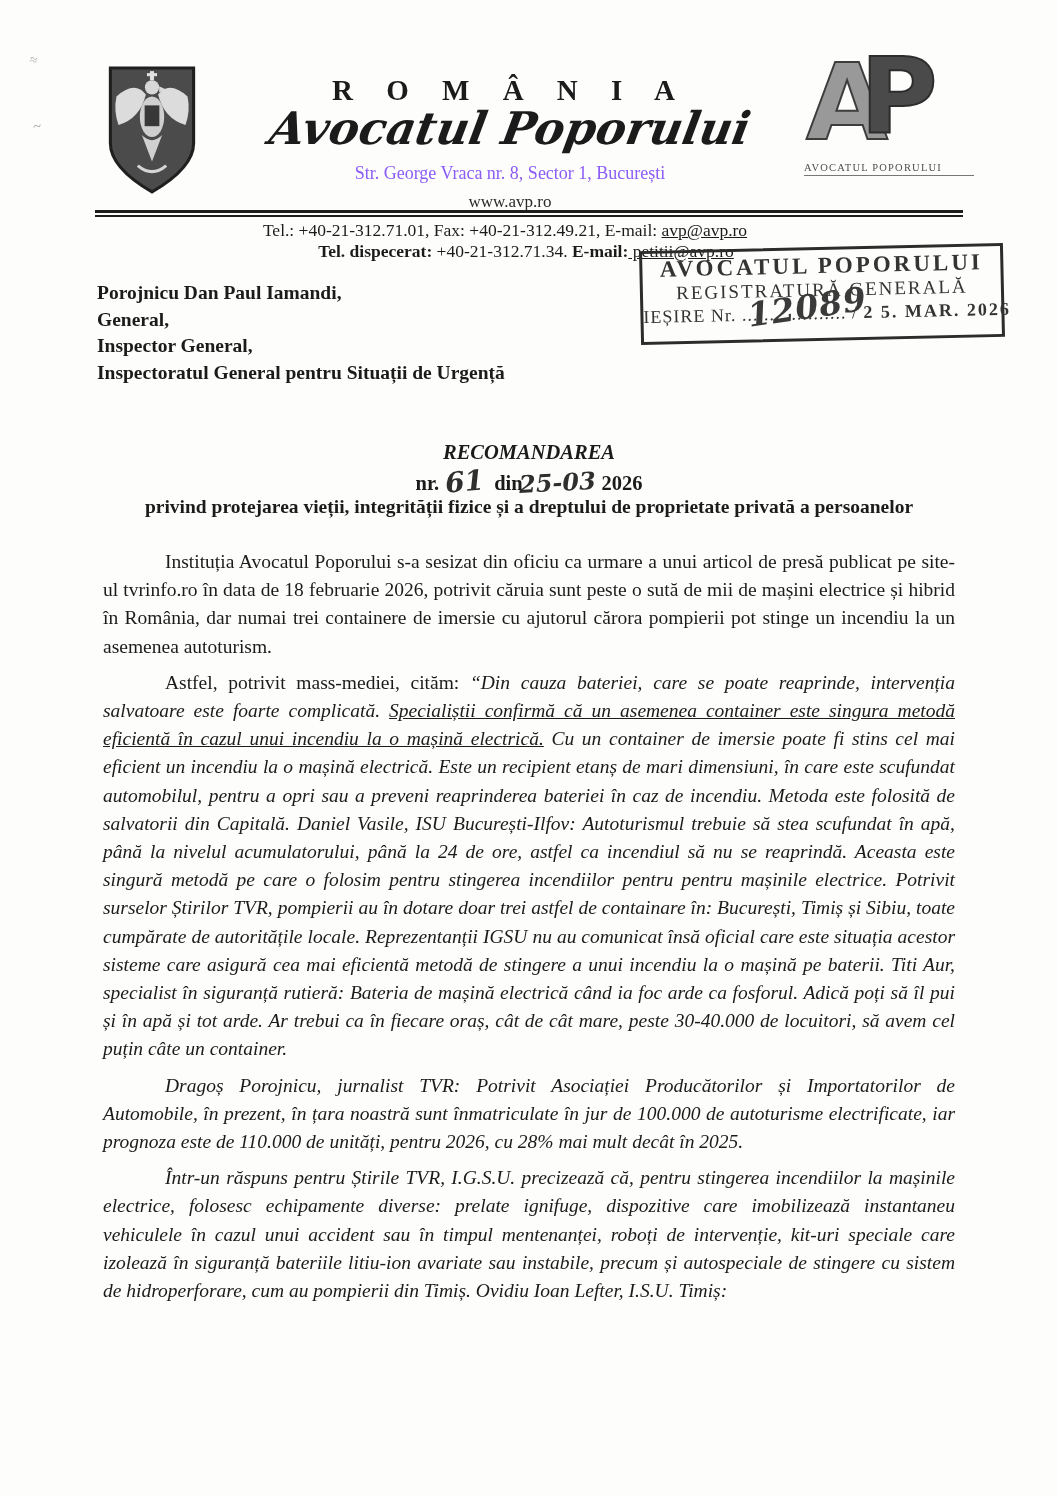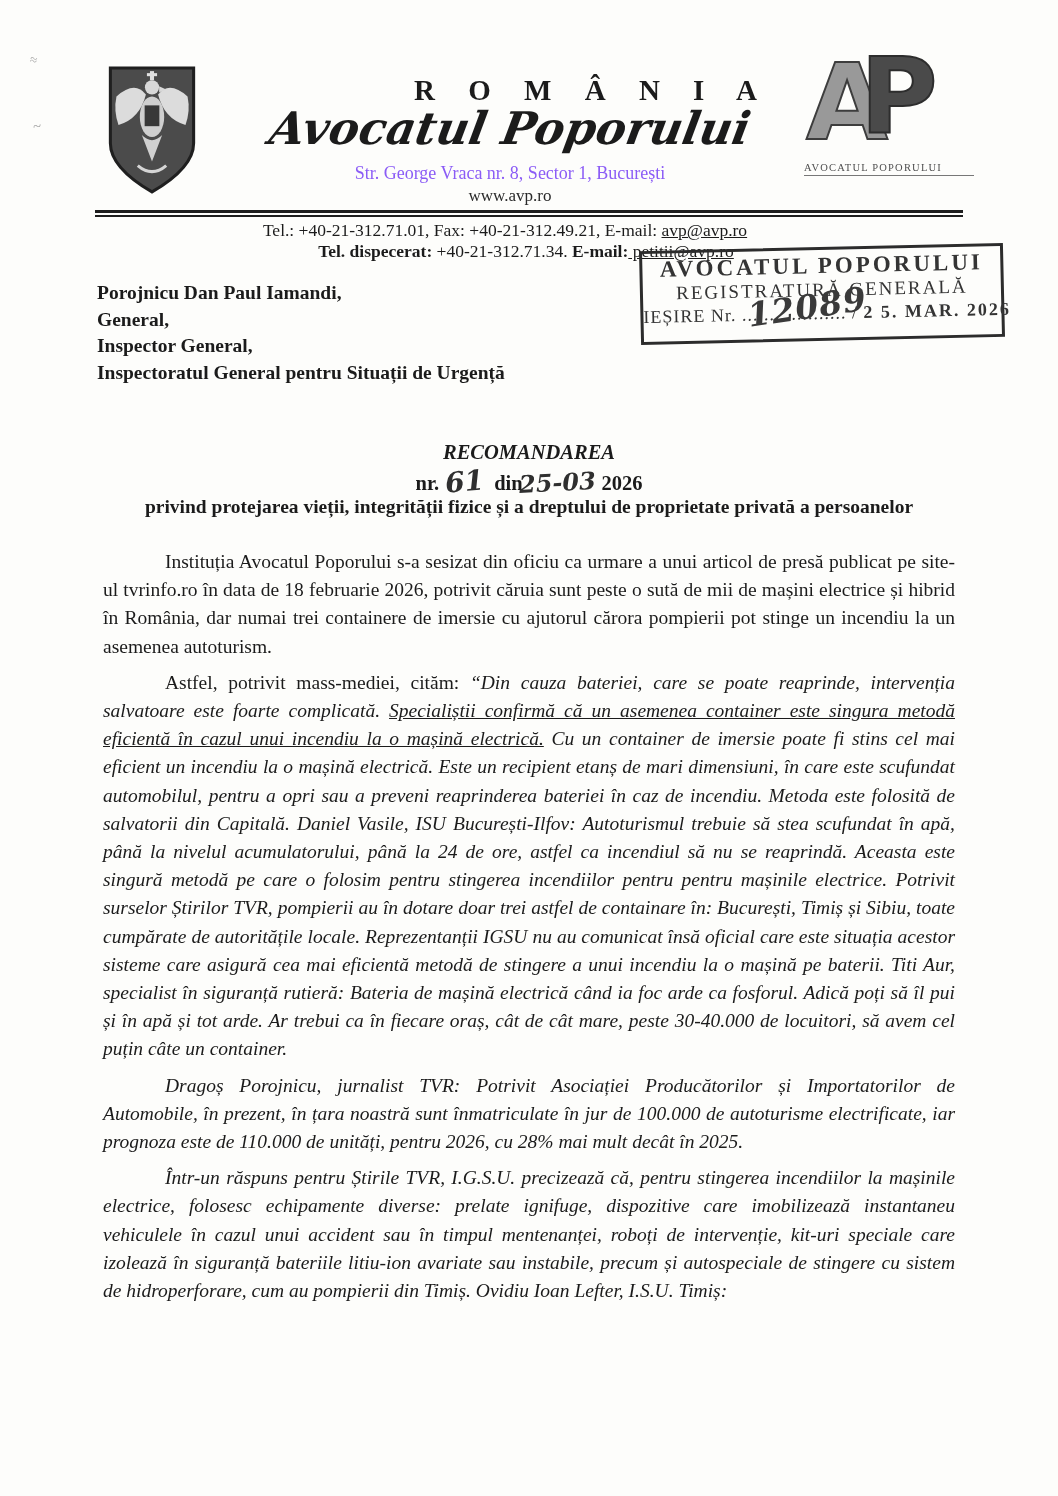--- a/index.html
+++ b/index.html
@@ -6,27 +6,27 @@
   .page{position:relative;width:1058px;height:1496px;margin:0 auto;background:#fdfdfb;
         font-family:"Liberation Serif",serif;color:#1b1b1b;overflow:hidden;}
 
   
   .art{position:absolute;color:#a9a9a9;font-size:13px;}
   .art1{left:30px;top:52px;transform:rotate(12deg);}
   .art2{left:33px;top:118px;transform:rotate(-8deg);font-size:15px;}
 
   
   .coat{position:absolute;left:104px;top:64px;width:96px;height:132px;}
-  .h-country{position:absolute;left:250px;top:74px;width:520px;text-align:right;
+  .h-country{position:absolute;left:250px;top:74px;width:520px;text-align:center;
              font-size:29px;font-weight:bold;letter-spacing:13px;}
   .h-script{position:absolute;left:230px;top:102px;width:560px;text-align:center;
             font-size:45px;font-style:italic;font-weight:bold;
             font-family:"DejaVu Serif",serif;transform:skewX(-10deg);}
   .h-addr{position:absolute;left:250px;top:163px;width:520px;text-align:center;font-size:18px;color:#8b5cf6;}
-  .h-web{position:absolute;left:250px;top:186px;width:520px;text-align:center;font-size:17px;color:#2a2a2a;}
+  .h-web{position:absolute;left:250px;top:192px;width:520px;text-align:center;font-size:17px;color:#2a2a2a;}
 
   .ap-logo{position:absolute;left:800px;top:58px;width:205px;height:150px;}
   .ap-a{position:absolute;left:6px;top:-8px;font-family:"DejaVu Sans",sans-serif;font-weight:bold;
         font-size:106px;line-height:1;color:#999;-webkit-text-stroke:2px #3d3d3d;}
   .ap-p{position:absolute;left:60px;top:-14px;font-family:"DejaVu Sans",sans-serif;font-weight:bold;
         font-size:106px;line-height:1;color:#4a4a4a;-webkit-text-stroke:2px #2d2d2d;}
   .ap-caption{position:absolute;left:4px;top:104px;width:170px;font-size:10.5px;letter-spacing:1.2px;
               color:#4e4e4e;border-bottom:1px solid #777;padding-bottom:2px;}
 
   .rule{position:absolute;left:95px;top:210px;width:868px;height:2px;

